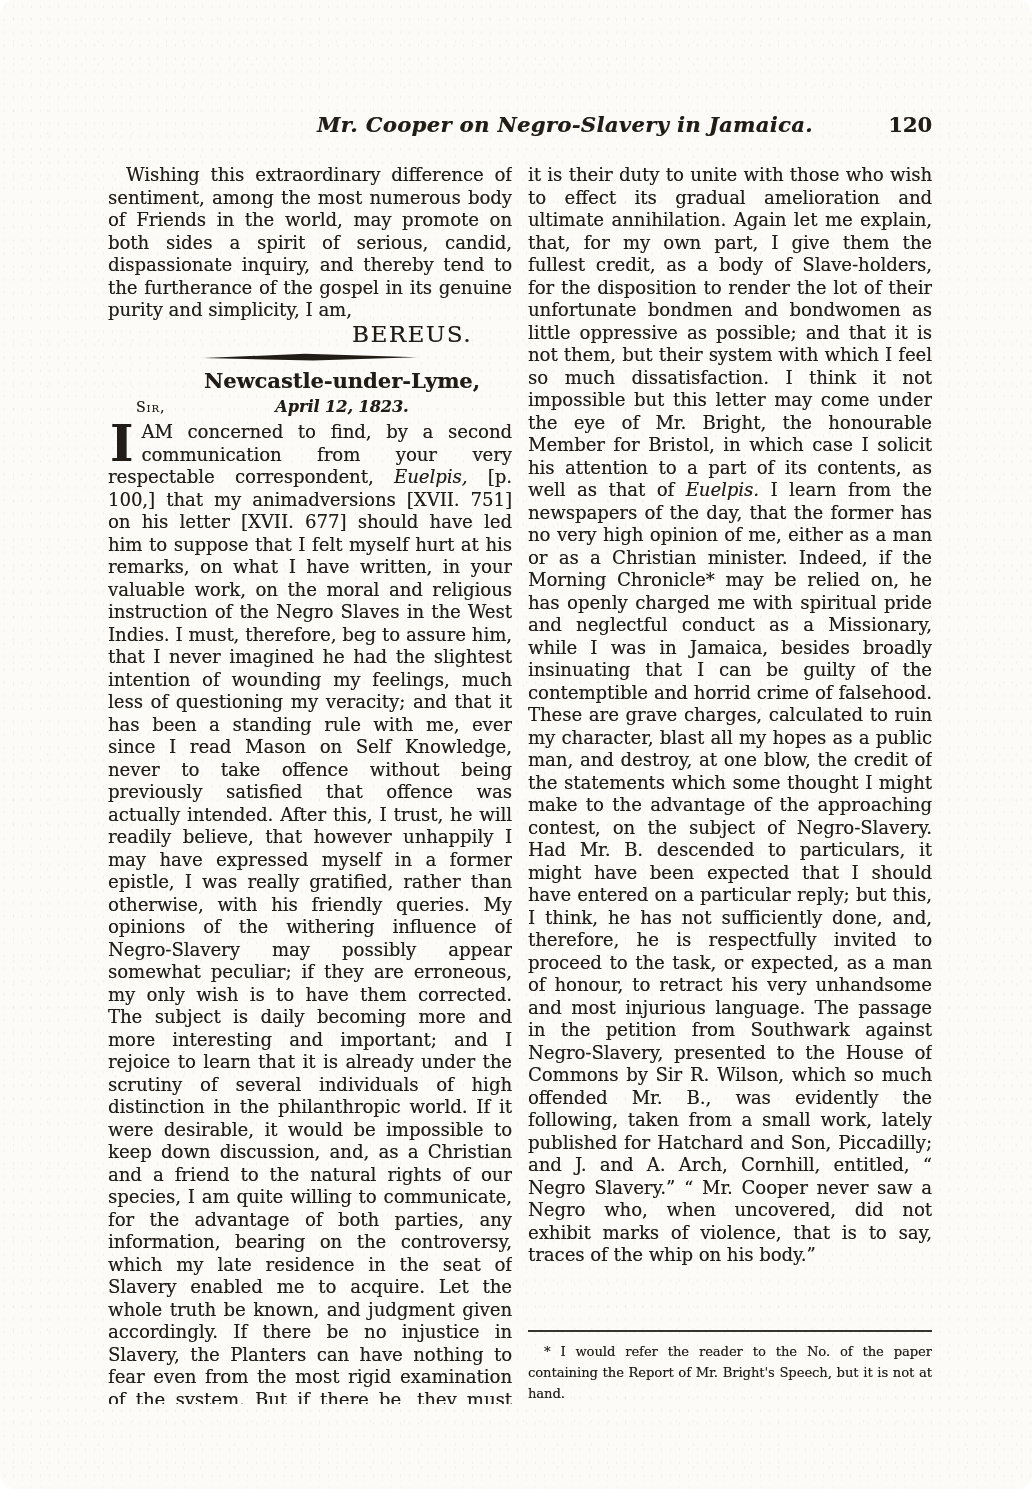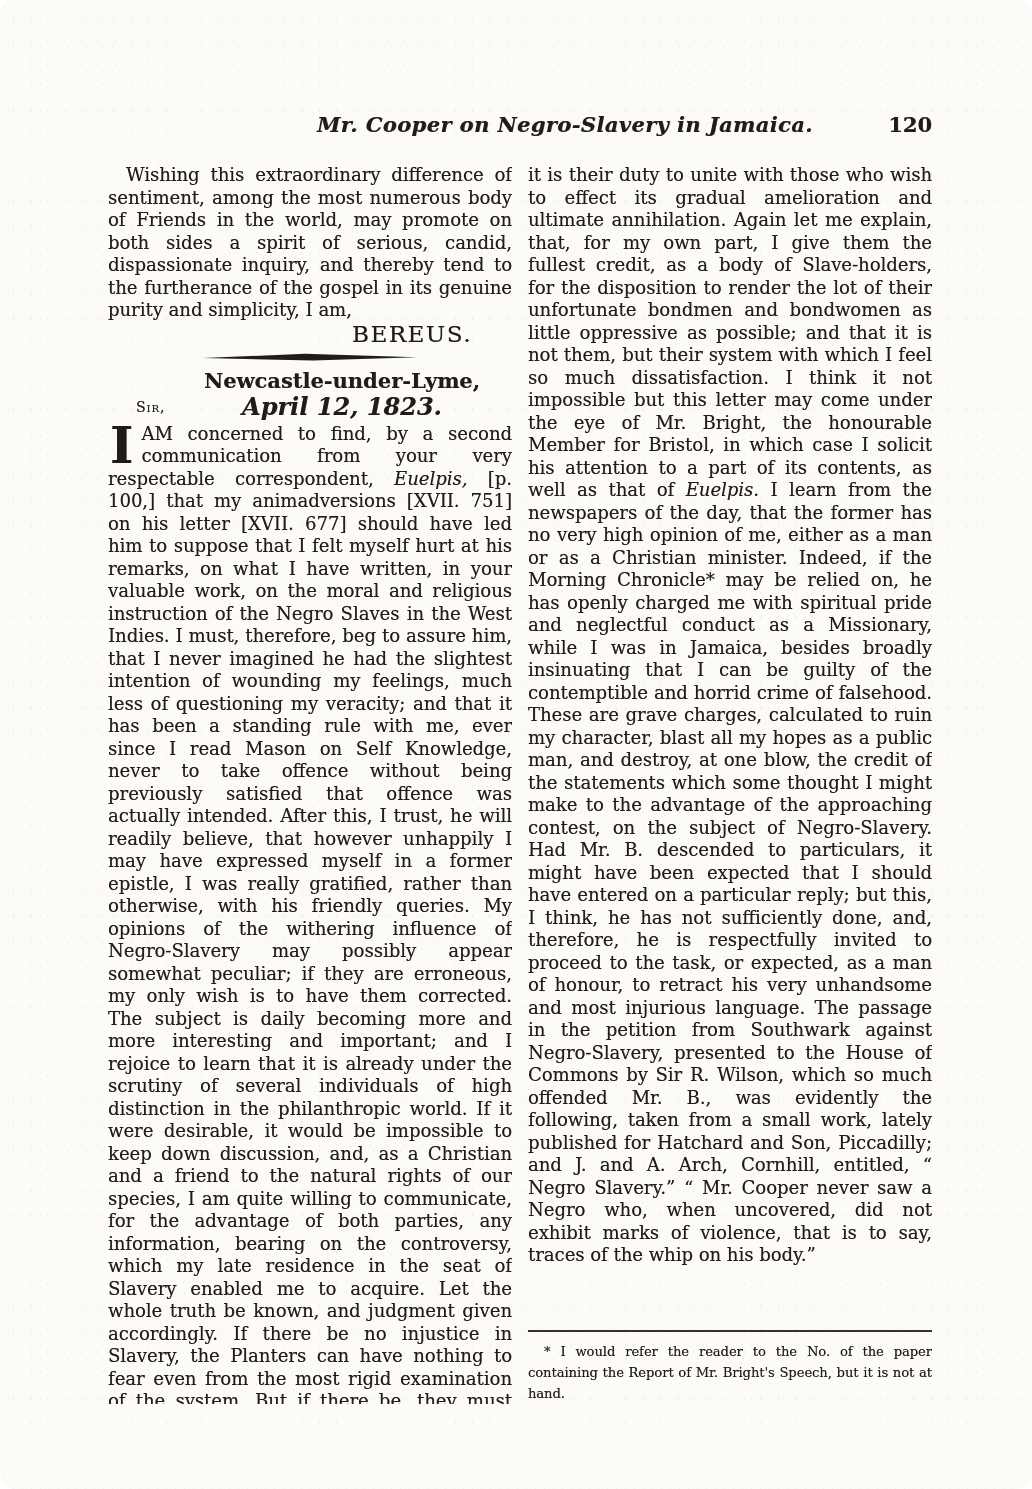--- a/index.html
+++ b/index.html
@@ -55,21 +55,21 @@
 
   .separator { display: flex; justify-content: center; padding: 8px 0 5px 0; }
   .separator svg { display: block; color: var(--ink, #211d16); }
 
   .letter-head { position: relative; margin-top: 1px; }
   .letter-place {
     text-align: center; padding-left: 64px;
     font-weight: bold; font-size: 21px; line-height: 26px;
   }
   .date-line { position: relative; text-align: center; padding-left: 64px; }
-  .letter-date { font-style: italic; font-weight: bold; font-size: 24px; line-height: 25px; }
+  .letter-date { font-style: italic; font-weight: bold; font-size: 16px; line-height: 25px; }
   .salutation {
     position: absolute; left: 28px; top: 2px;
     font-variant: small-caps; font-size: 14px; letter-spacing: 1px;
   }
 
   .letter-body { margin-top: 2px; }
   .dropcap {
     float: left; font-weight: bold;
     font-size: 50px; line-height: 40px;
     margin: 3px 8px 0 2px;

